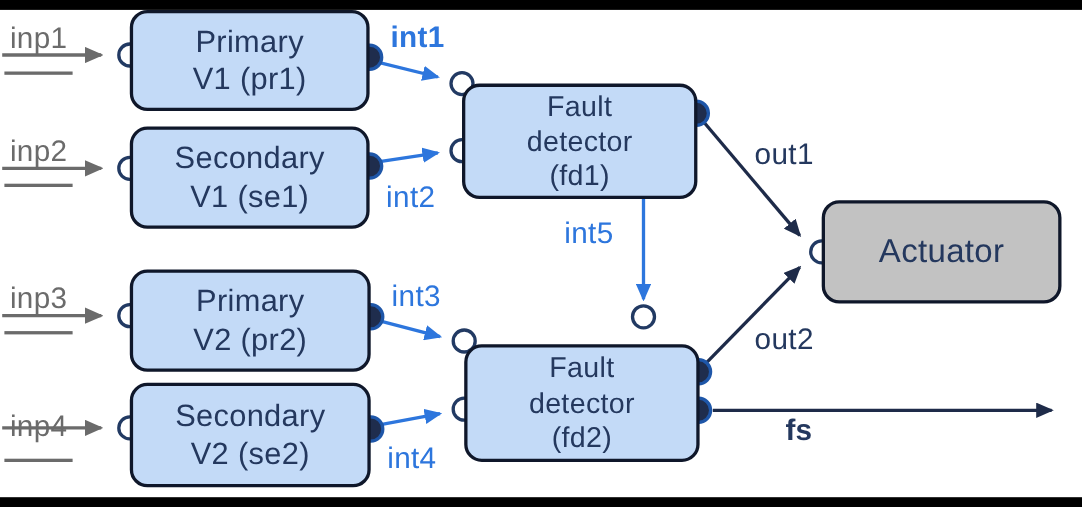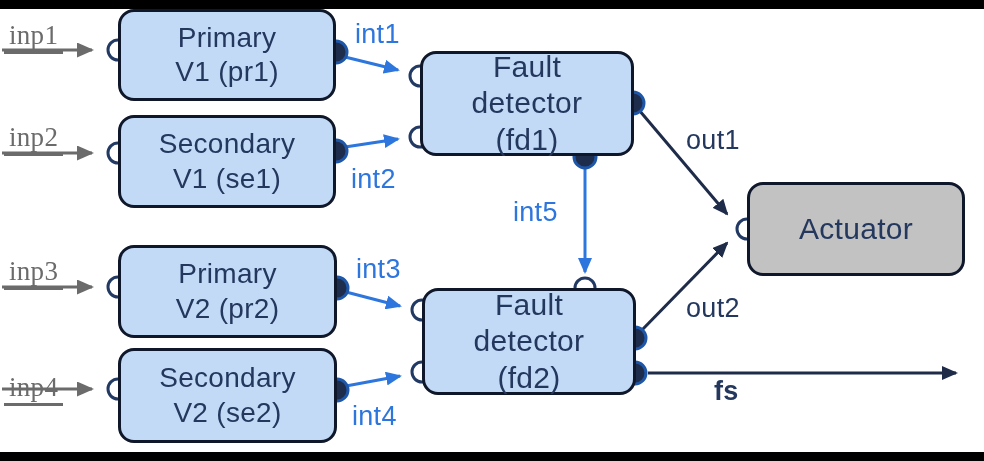--- a/index.html
+++ b/index.html
@@ -11,36 +11,36 @@
   .bar.top{top:0;}
   .bar.bottom{top:452px;}
   svg.wires{position:absolute;left:0;top:0;z-index:1;}
   .block{
     position:absolute;z-index:2;box-sizing:border-box;
     background:#c3daf7;border:3px solid #0f172a;border-radius:16px;
     display:flex;align-items:center;justify-content:center;text-align:center;
     color:#24385e;font-size:28px;line-height:1.22;letter-spacing:0.3px;
     white-space:pre-line;font-weight:500;
   }
-  .block.detector{font-size:30px;}
+  .block.detector{font-size:26px;margin-top:25px;}
   .block.actuator{background:#c2c2c2;font-size:30px;}
   .lbl{position:absolute;z-index:3;font-size:27px;white-space:nowrap;letter-spacing:0.3px;}
-  .lbl.gray{color:#6b6b6b;border-bottom:3px solid #6b6b6b;padding:0 5px 0 5px;font-family:Liberation Serif, serif;}
+  .lbl.gray{color:#6b6b6b;border-bottom:3px solid #6b6b6b;padding:0 5px 14px 5px;}
   .lbl.blue{color:#2d76dd;}
   .lbl.navy{color:#24385e;}
   #b-pr1{left:118px;top:9px;  width:218px;height:92px;}
   #b-se1{left:118px;top:115px;width:218px;height:93px;}
   #b-pr2{left:118px;top:245px;width:219px;height:93px;}
   #b-se2{left:118px;top:348px;width:219px;height:95px;}
   #b-fd1{left:420px;top:51px; width:214px;height:105px;}
   #b-fd2{left:422px;top:288px;width:214px;height:107px;}
   #b-act{left:747px;top:182px;width:218px;height:94px;}
   #l-inp1{left:4px;top:20px;}   #l-inp2{left:4px;top:122px;}
   #l-inp3{left:4px;top:256px;}  #l-inp4{left:4px;top:372px;}
-  #l-int1{left:355px;top:19px;} #l-int2{left:351px;top:164px;}
+  #l-int1{left:355px;top:19px;font-weight:bold;} #l-int2{left:351px;top:164px;}
   #l-int3{left:356px;top:254px;}#l-int4{left:352px;top:401px;}
   #l-int5{left:513px;top:197px;}
   #l-out1{left:686px;top:125px;}#l-out2{left:686px;top:293px;}
   #l-fs{left:714px;top:376px;font-weight:bold;}
 </style>
 </head>
 <body>
 
 <div id="stage">
   <div class="bar top"></div>

